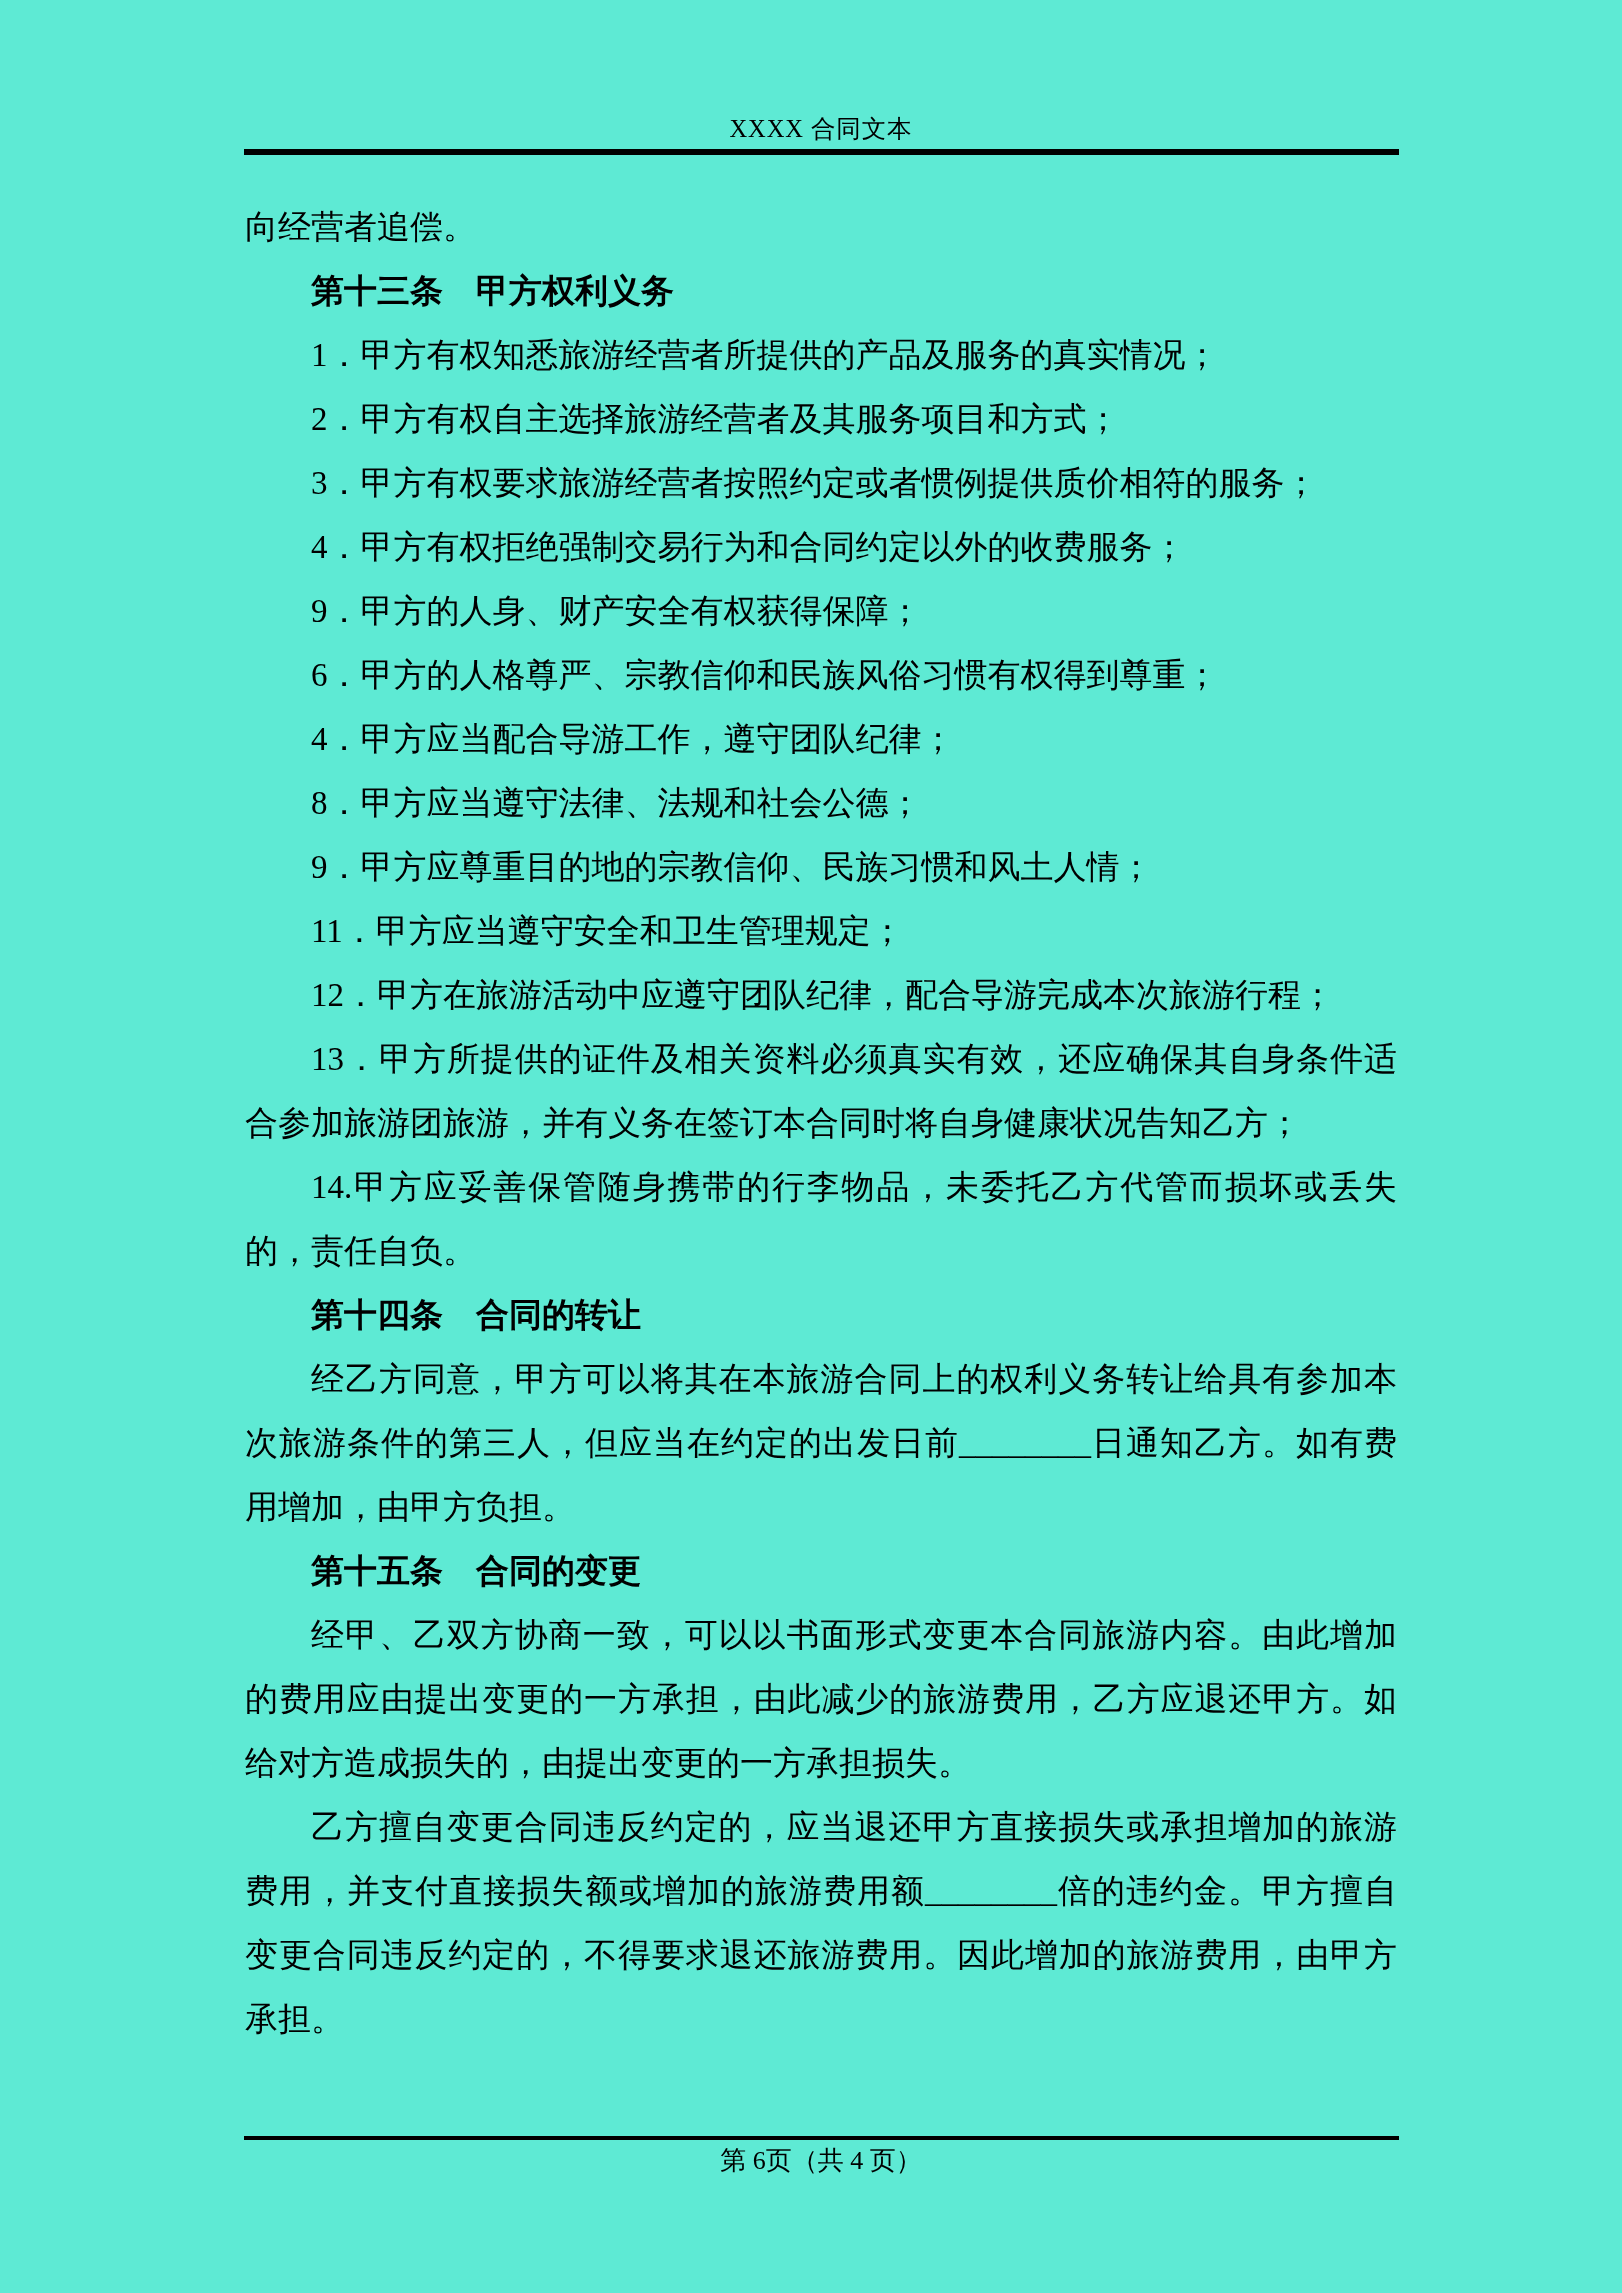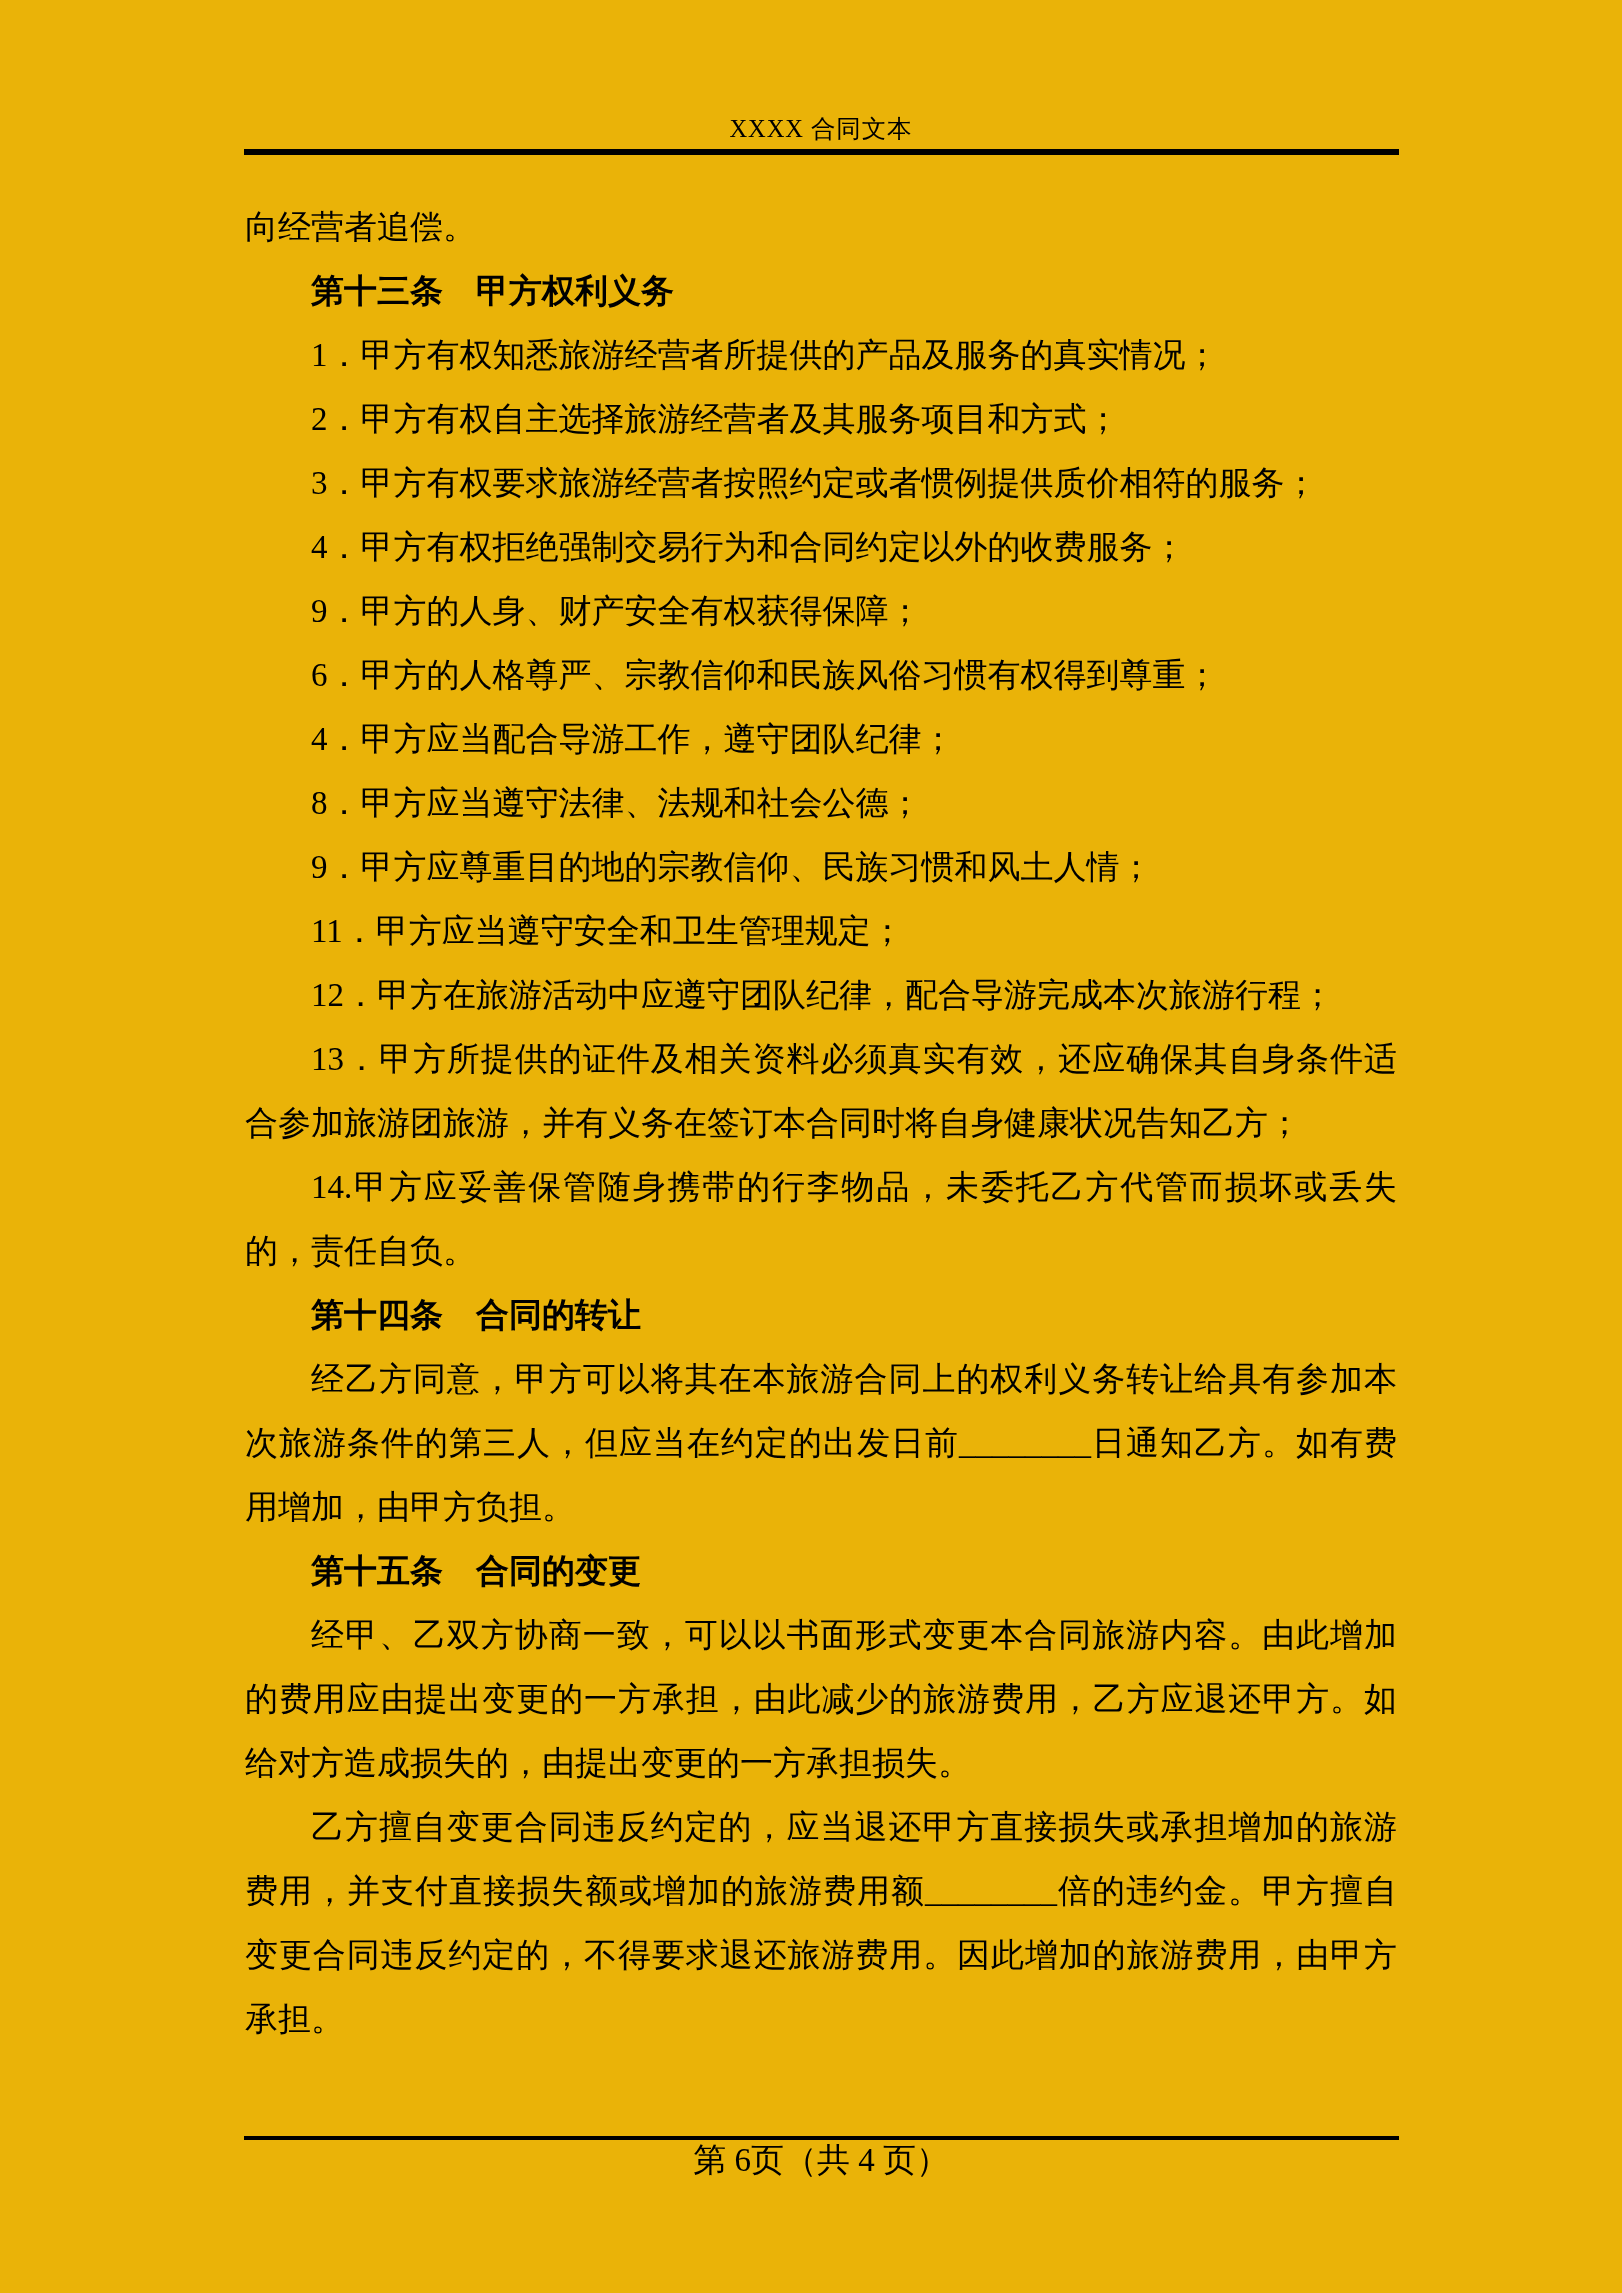--- a/index.html
+++ b/index.html
@@ -4,21 +4,21 @@
 <style>
   html, body {
     margin: 0;
     padding: 0;
     background: #ffffff;
   }
   .page {
     position: relative;
     width: 1623px;
     height: 2294px;
-    background: #eab308;
+    background: #5eead4;
     color: #000000;
     font-family: "Liberation Serif", "DejaVu Serif", serif;
     overflow: hidden;
   }
   .page-header {
     position: absolute;
     top: 112px;
     left: 245px;
     width: 1152px;
     text-align: center;
@@ -62,21 +62,21 @@
     width: 1155px;
     height: 3.6px;
     background: #000000;
   }
   .page-footer {
     position: absolute;
     top: 2144px;
     left: 245px;
     width: 1152px;
     text-align: center;
-    font-size: 33px;
+    font-size: 26px;
     line-height: 33px;
   }
 </style>
 </head>
 <body>
 
 <div class="page">
 
   <div class="page-header">XXXX 合同文本</div>
 

